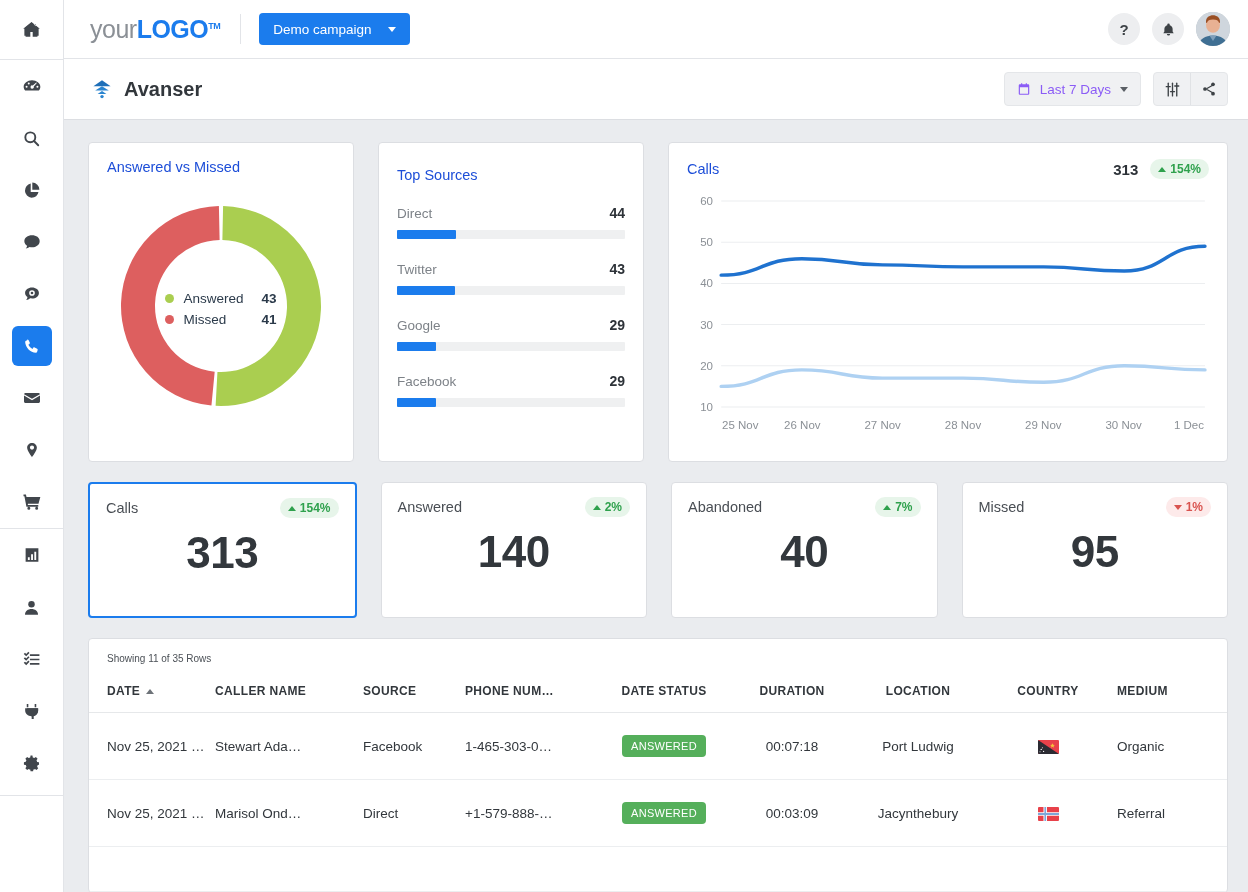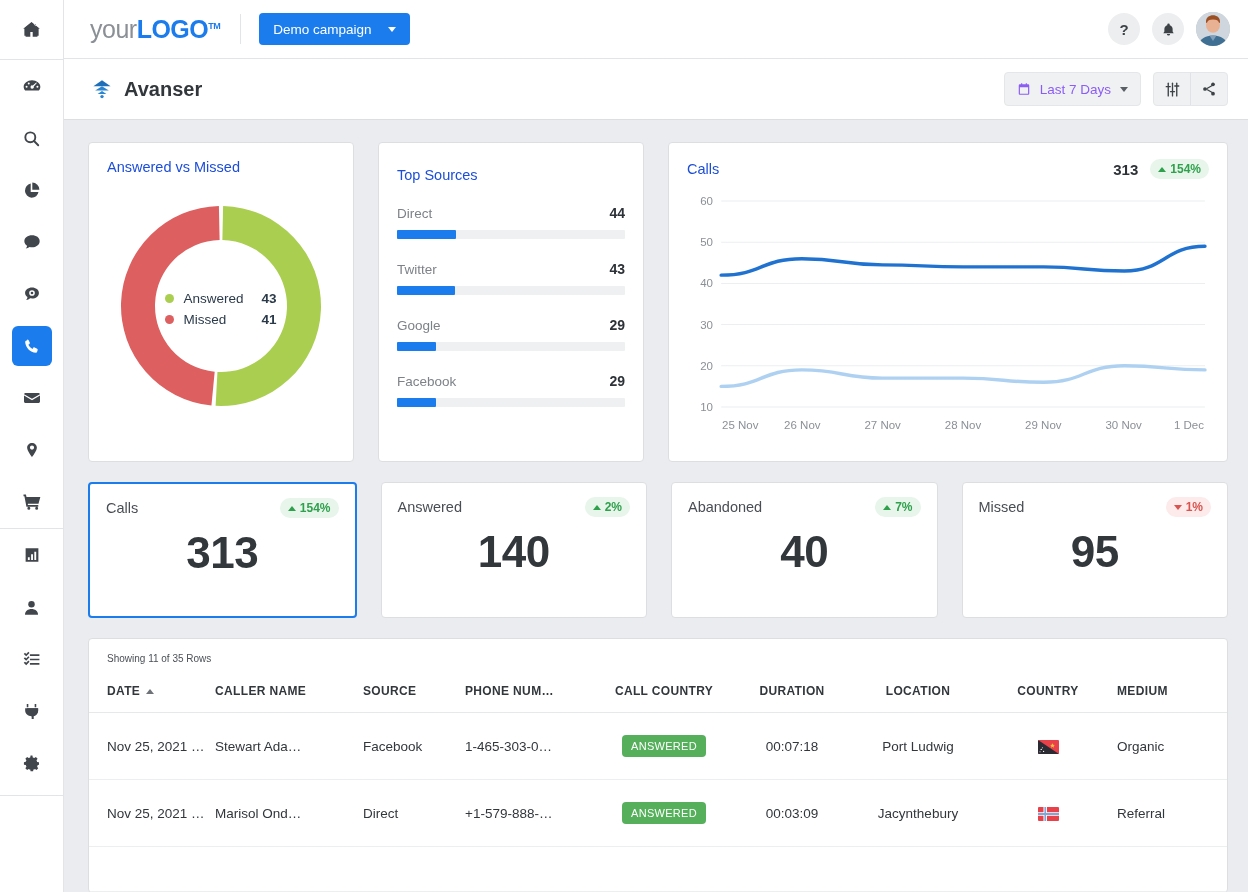--- a/index.html
+++ b/index.html
@@ -486,21 +486,21 @@
             <col style="width:128px">
               <col style="width:132px">
               <col style="width:110px">
           </colgroup>
           <thead>
               <tr id="table-head-row">
                 <th style="padding-right: 0px;"><span>DATE</span><span class="sort-caret"></span></th>
                 <th><span>CALLER NAME</span></th>
                 <th><span>SOURCE</span></th>
                 <th><span>PHONE NUM…</span></th>
-                <th class="th-center"><span>CALL COUNTRY</span></th>
+                <th class="th-center"><span>DATE STATUS</span></th>
                 <th class="th-center"><span>DURATION</span></th>
                 <th class="th-center"><span>LOCATION</span></th>
                 <th class="th-center"><span>COUNTRY</span></th>
                 <th><span>MEDIUM</span></th>
               </tr>
             </thead>
           <tbody id="table-body">
               <tr>
                 <td>Nov 25, 2021 6:05</td>
                 <td>Stewart Ada…</td>

